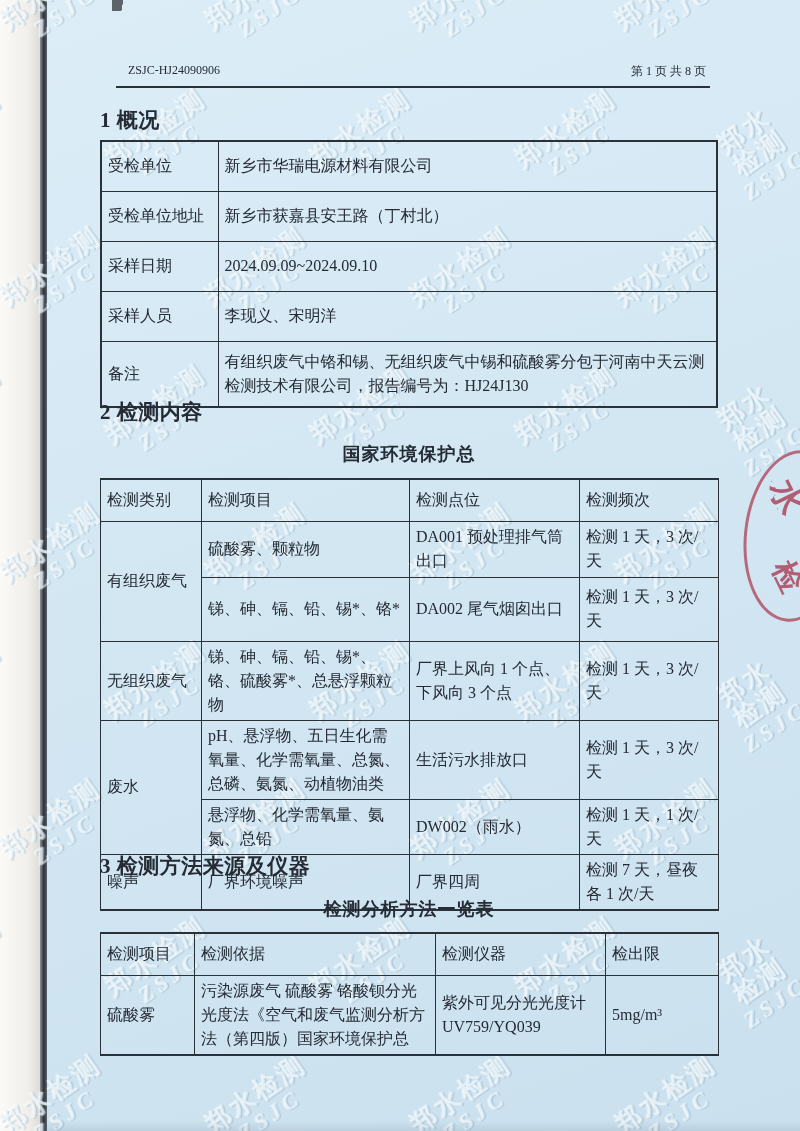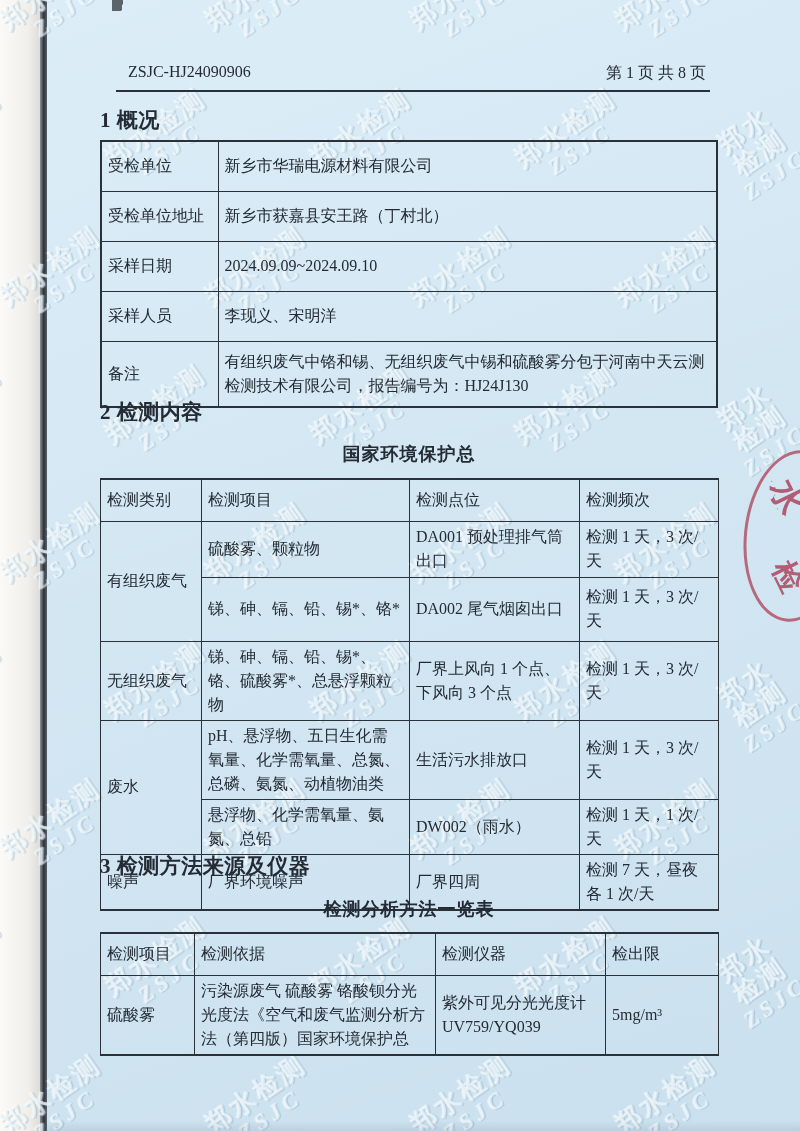--- a/index.html
+++ b/index.html
@@ -27,21 +27,21 @@
   .wm{position:absolute;transform:rotate(-35deg);text-align:center;line-height:1.05;
     color:rgba(241,249,253,.55);
     text-shadow:-1px -1px 1px rgba(255,255,255,.55),1px 1px 1px rgba(125,160,185,.4);
     font-weight:bold;}
   .wm .l1{font-size:26px;letter-spacing:3px;display:block;}
   .wm .l2{font-size:22px;letter-spacing:5px;display:block;font-style:italic;}
 
   
   .content{position:absolute;left:100px;top:0;width:618px;}
   .pgheader{position:absolute;top:63px;left:16px;right:8px;display:flex;justify-content:space-between;
-    border-bottom:2px solid #2a3139;padding:0 4px 6px 12px;font-size:16px;}
+    border-bottom:2px solid #2a3139;padding:0 4px 6px 12px;font-size:12px;}
   .sec-title{position:absolute;left:0;font-size:21px;font-weight:bold;letter-spacing:.5px;}
   .tbl-title{position:absolute;left:0;width:100%;text-align:center;font-size:18px;font-weight:bold;letter-spacing:1px;}
 
   table{border-collapse:collapse;table-layout:fixed;width:618px;position:absolute;left:0;
     font-size:16px;}
   td,th{border:1px solid #2a3139;text-align:left;vertical-align:middle;
     padding:3px 6px;line-height:1.5;font-weight:normal;word-break:break-word;}
   .t1{top:140px;border:2px solid #2a3139;}
   .t1 col.c-lbl{width:117px;}
   .t1 tr{height:50px;}

